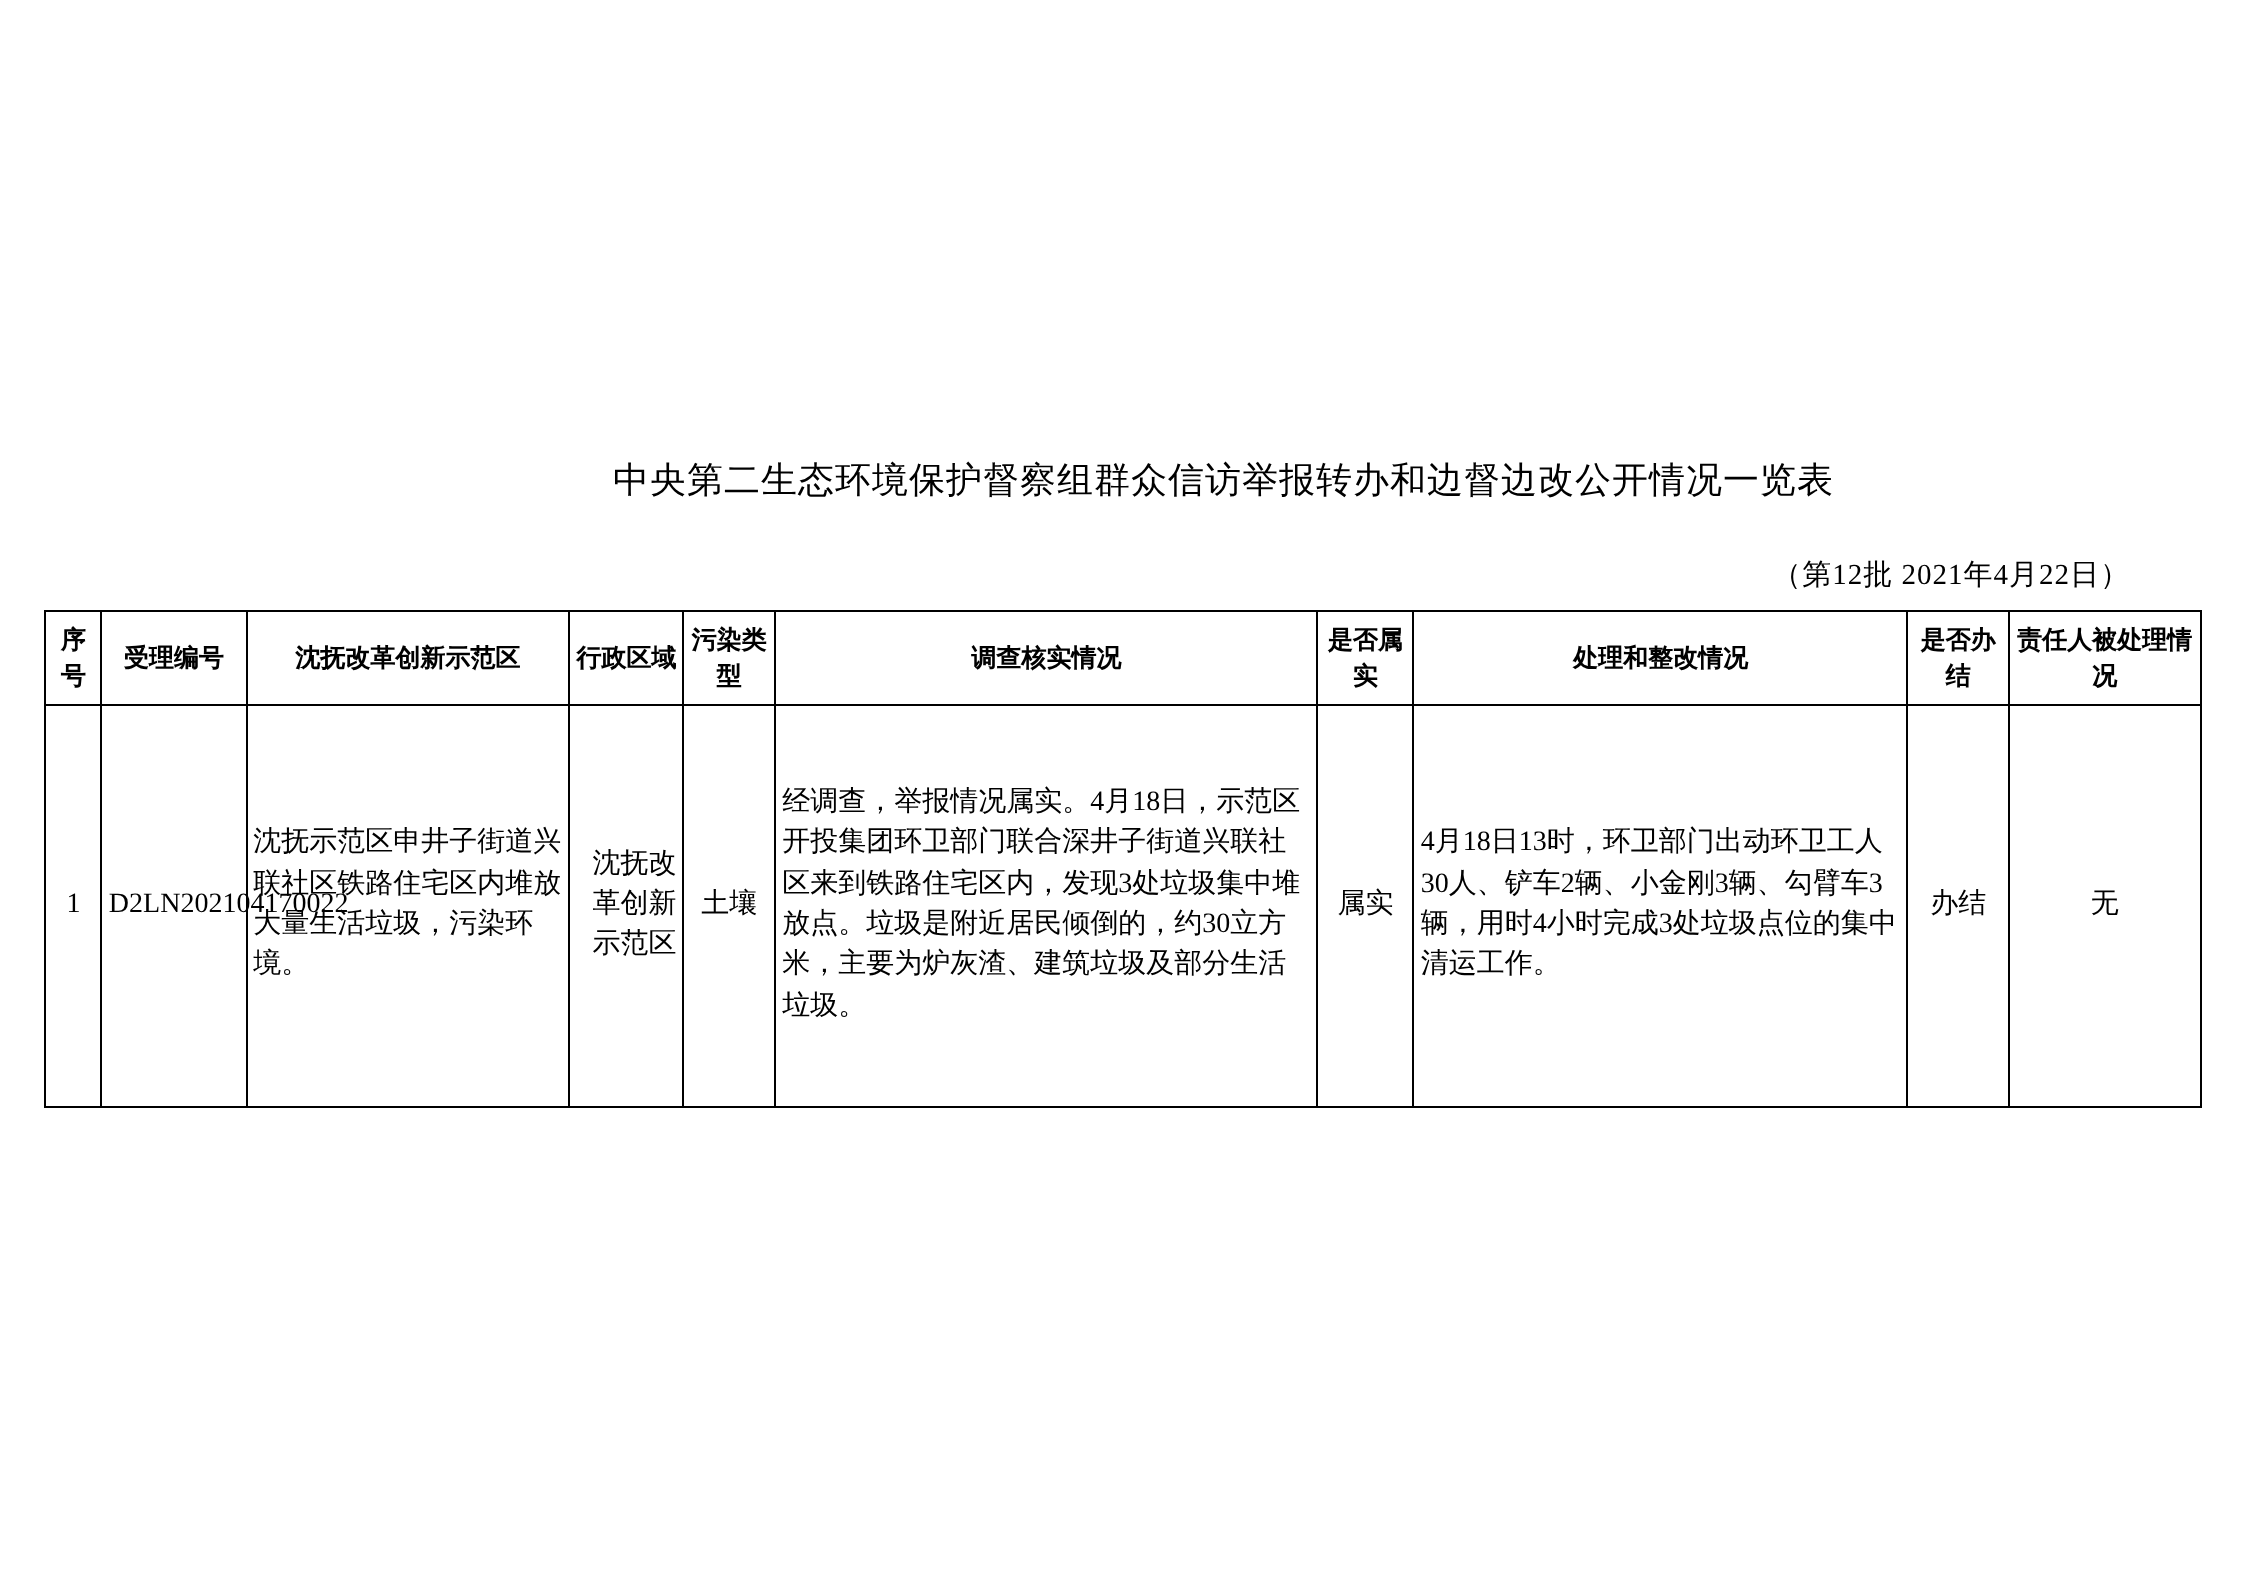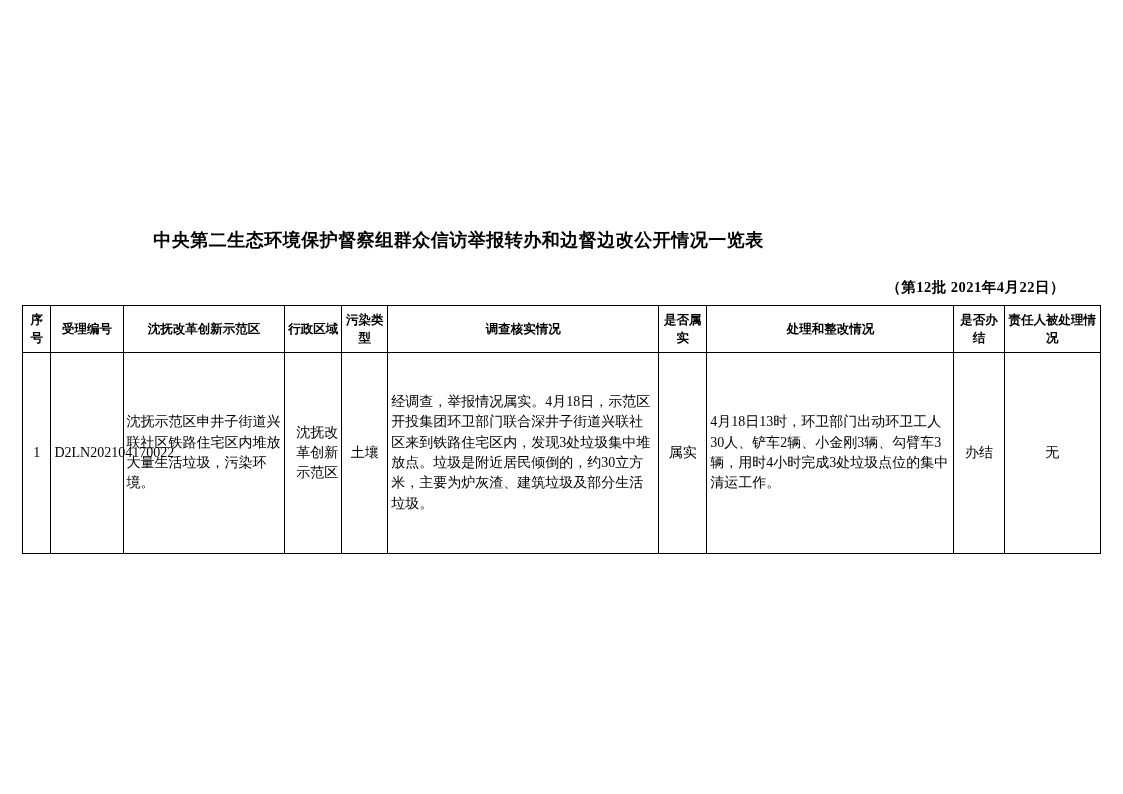--- a/index.html
+++ b/index.html
@@ -18,32 +18,32 @@
     position: relative;
     width: 1123px;
     height: 794px;
     box-sizing: border-box;
   }
   .doc-title {
     position: absolute;
     top: 228px;
     left: 0;
     width: 917px;
-    text-align: center;
+    text-align: right;
     font-size: 18px;
-    font-weight: bold;
+    font-weight: normal;
     letter-spacing: 0.5px;
     font-family: "Liberation Serif", "DejaVu Serif", serif;
   }
   .batch-line {
     position: absolute;
     top: 278px;
     right: 58px;
     font-size: 14.5px;
-    font-weight: bold;
+    font-weight: normal;
     letter-spacing: 0.5px;
   }
   table.main {
     position: absolute;
     top: 305px;
     left: 22px;
     width: 1079px;
     border-collapse: collapse;
     table-layout: fixed;
   }

